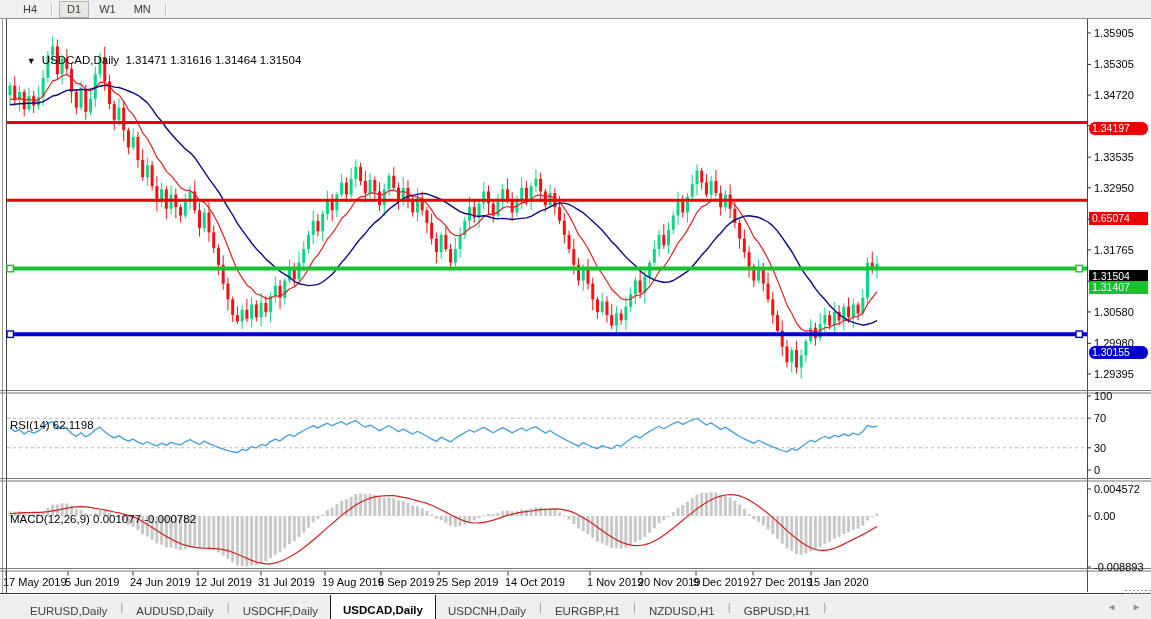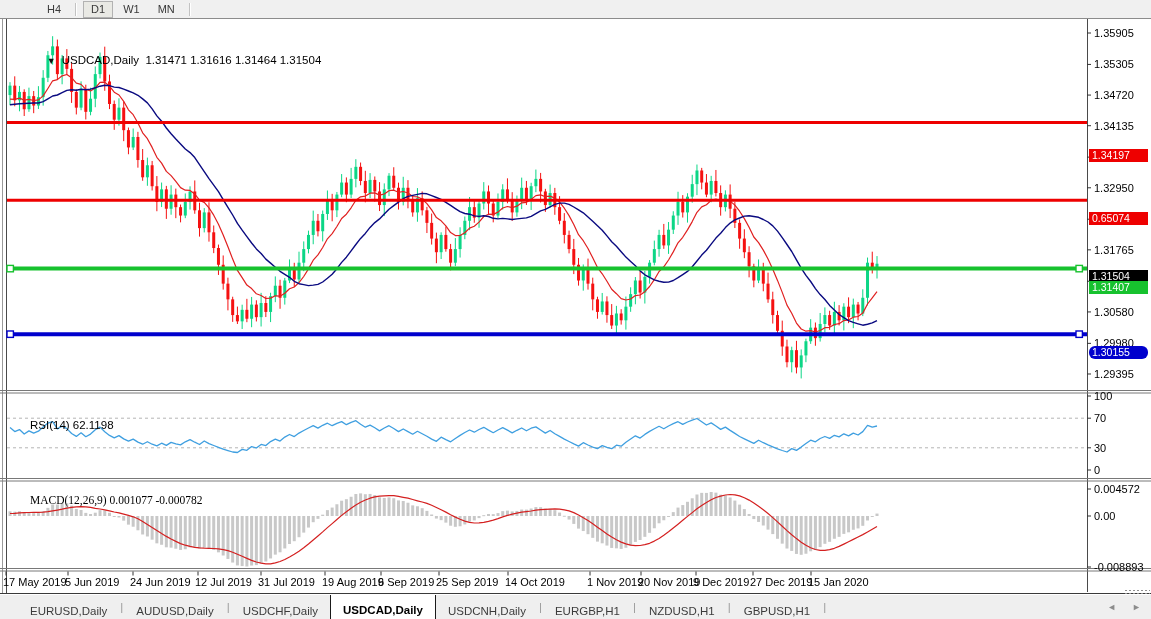--- a/index.html
+++ b/index.html
@@ -5,36 +5,36 @@
   html,body{margin:0;padding:0;}
   body{
     width:1151px;height:619px;position:relative;overflow:hidden;
     background:#ffffff;font-family:"Liberation Sans",sans-serif;
     -webkit-font-smoothing:none;
   }
   
   .toolbar{
     position:absolute;left:0;top:0;width:100%;height:18px;
     background:#f0f0f0;display:flex;align-items:center;
-    padding-left:38px;box-sizing:border-box;z-index:6;
+    padding-left:14px;box-sizing:border-box;z-index:6;
   }
   .tf-btn{
     height:15px;padding:0 7px;margin:0 1px;font-size:11px;color:#3a3a3a;
     display:flex;align-items:center;border:1px solid transparent;cursor:default;
   }
   .tf-btn.active{background:#e9e9e4;border:1px solid #b2b2b2;}
   .tb-sep{width:1px;height:13px;background:#c2c2c2;border-right:1px solid #ffffff;margin:0 5px;}
   
   #chart-area{position:absolute;left:0;top:18px;width:1151px;height:494px;z-index:1;}
   #chart-svg{position:absolute;left:0;top:0;z-index:1;}
-  .overlay-label{position:absolute;z-index:3;font-size:11.5px;color:#000;white-space:pre;margin-left:20px;}
+  .overlay-label{position:absolute;z-index:3;font-size:11.5px;color:#000;white-space:pre;}
   #symbol-label{left:14px;top:24px;}
   #symbol-label .dd{font-size:9px;color:#111;margin-right:6px;}
   #rsi-label{left:10px;top:401px;}
-  #macd-label{left:10px;top:476px;font-family:Liberation Serif, serif;}
+  #macd-label{left:10px;top:495px;}
   .price-badge{
     position:absolute;left:1089px;min-width:53px;height:13px;z-index:5;
     color:#fff;font-size:10.5px;line-height:13px;padding:0 3px;white-space:nowrap;
   }
   .resize-dots{
     position:absolute;left:1124px;top:571px;width:26px;height:8px;z-index:4;
     background-image:radial-gradient(#8f8f8f 1px, transparent 1.2px);
     background-size:4px 3px;
   }
   
@@ -718,21 +718,21 @@
 
   <div id="symbol-label" class="overlay-label">
     <span class="dd">▼</span><span>USDCAD,Daily</span>&nbsp;&nbsp;<span>1.31471 1.31616 1.31464 1.31504</span>
   </div>
 
   <div id="rsi-label" class="overlay-label">RSI(14) 62.1198</div>
 
   <div id="macd-label" class="overlay-label">MACD(12,26,9) 0.001077 -0.000782</div>
 
   <div id="badges">
-      <div class="price-badge" style="background: rgb(238, 0, 0); top: 131px;">1.34197</div>
+      <div class="price-badge" style="background: rgb(238, 0, 0); top: 104px; border-radius: 6px;">1.34197</div>
       <div class="price-badge" style="background: rgb(238, 0, 0); top: 193.697px;">0.65074</div>
       <div class="price-badge" style="background: rgb(0, 0, 0); top: 252.024px;">1.31504</div>
       <div class="price-badge" style="background: rgb(23, 194, 46); top: 263.105px;">1.31407</div>
       <div class="price-badge" style="background: rgb(0, 0, 205); top: 327.685px; border-radius: 6px;">1.30155</div>
     </div>
 
   <div class="resize-dots"></div>
 </div>
 
 <div class="tabbar">

